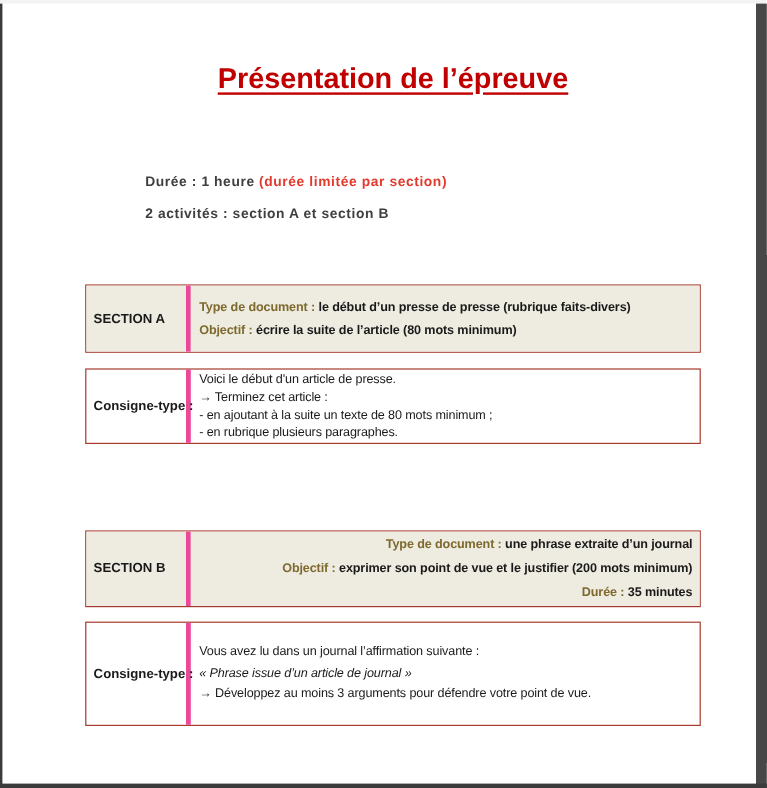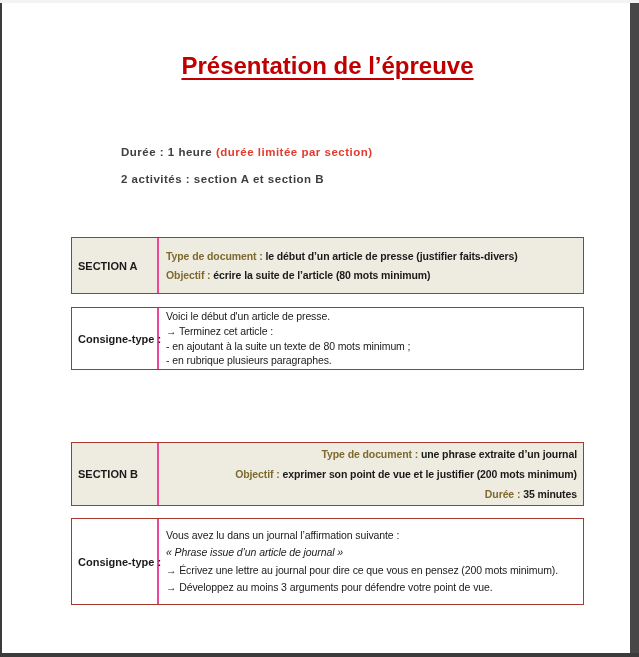--- a/index.html
+++ b/index.html
@@ -32,21 +32,21 @@
   .tbl {
     position:absolute; left:71px; width:513px; box-sizing:border-box;
     border:1px solid #A63A2E; display:flex;
   }
   .tbl-section-a { top:237px; height:57px; }
   .tbl-consigne-a{ top:307px; height:63px; }
   .tbl-section-b { top:442px; height:64px; }
   .tbl-consigne-b{ top:518px; height:87px; }
 
   .tbl .left-cell {
-    width:87px; box-sizing:border-box; border-right:2px solid #ec4899;
+    width:87px; box-sizing:border-box; border-right:4px solid #ec4899;
     display:flex; align-items:center; padding-left:6px;
     font-size:11px; font-weight:bold; color:#1a1a1a; white-space:nowrap;
   }
   .tbl .right-cell {
     flex:1; min-width:0; box-sizing:border-box;
     display:flex; flex-direction:column; justify-content:center;
     padding:2px 6px 2px 7px; overflow:hidden;
   }
   .info-table .left-cell, .info-table .right-cell { background:#EEECE1; }
   .info-table .row {
@@ -73,21 +73,21 @@
 
 <div class="title">Présentation de l’épreuve</div>
 
 <div class="info-line info-duration"><span>Durée : 1 heure </span><span class="red-note">(durée limitée par section)</span></div>
 
 <div class="info-line info-activities">2 activités : section A et section B</div>
 
 <div class="tbl info-table tbl-section-a">
   <div class="left-cell">SECTION A</div>
   <div class="right-cell">
-    <div class="row"><span class="lbl">Type de document :</span><span> le début d’un article de presse (justifier faits-divers)</span></div>
+    <div class="row"><span class="lbl">Type de document :</span><span> le début d’un presse de presse (rubrique faits-divers)</span></div>
     <div class="row"><span class="lbl">Objectif :</span><span> écrire la suite de l’article (80 mots minimum)</span></div>
   </div>
 </div>
 
 <div class="tbl consigne-table tbl-consigne-a">
   <div class="left-cell">Consigne-type :</div>
   <div class="right-cell">
     <div class="line">Voici le début d'un article de presse.</div>
     <div class="line">→ Terminez cet article :</div>
     <div class="line">- en ajoutant à la suite un texte de 80 mots minimum ;</div>
@@ -102,16 +102,15 @@
     <div class="row"><span class="lbl">Objectif :</span><span> exprimer son point de vue et le justifier (200 mots minimum)</span></div>
     <div class="row"><span class="lbl">Durée :</span><span> 35 minutes</span></div>
   </div>
 </div>
 
 <div class="tbl consigne-table tbl-consigne-b">
   <div class="left-cell">Consigne-type :</div>
   <div class="right-cell">
     <div class="line">Vous avez lu dans un journal l’affirmation suivante :</div>
     <div class="line italic">« Phrase issue d’un article de journal »</div>
-    <div class="line">→ Écrivez une lettre au journal pour dire ce que vous en pensez (200 mots minimum).</div>
     <div class="line">→ Développez au moins 3 arguments pour défendre votre point de vue.</div>
   </div>
 </div>
 
 </body></html>

